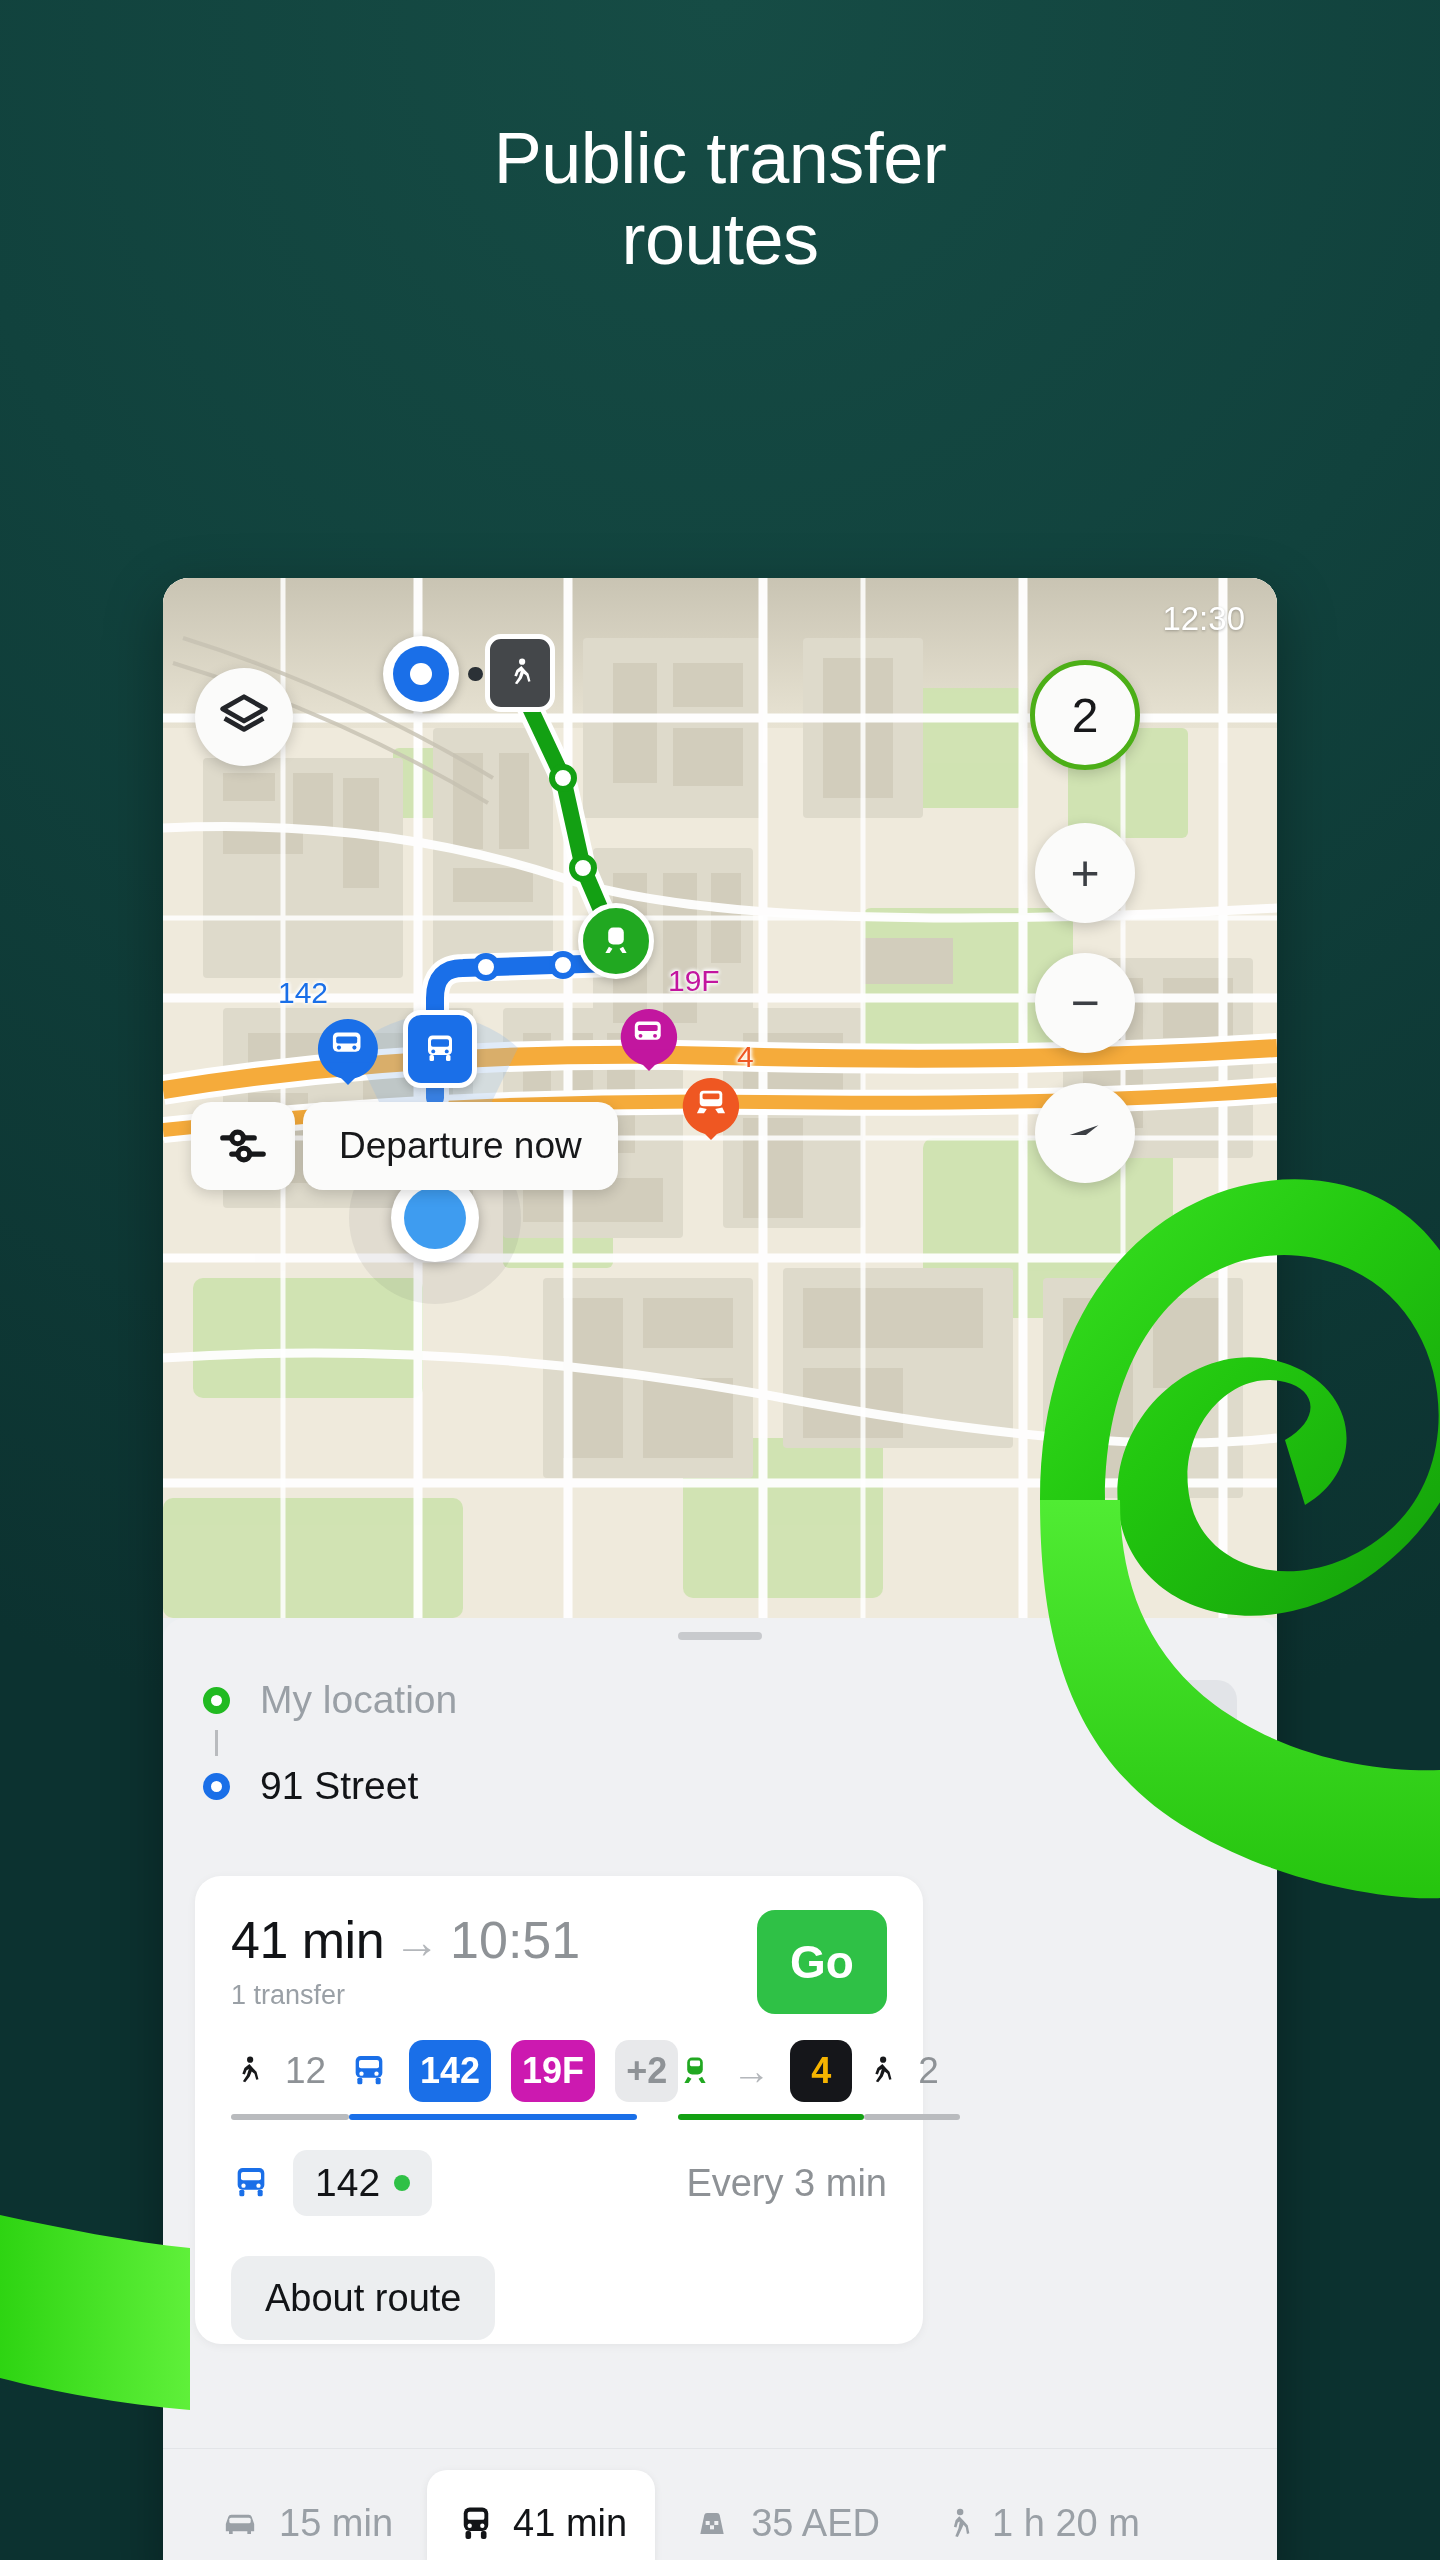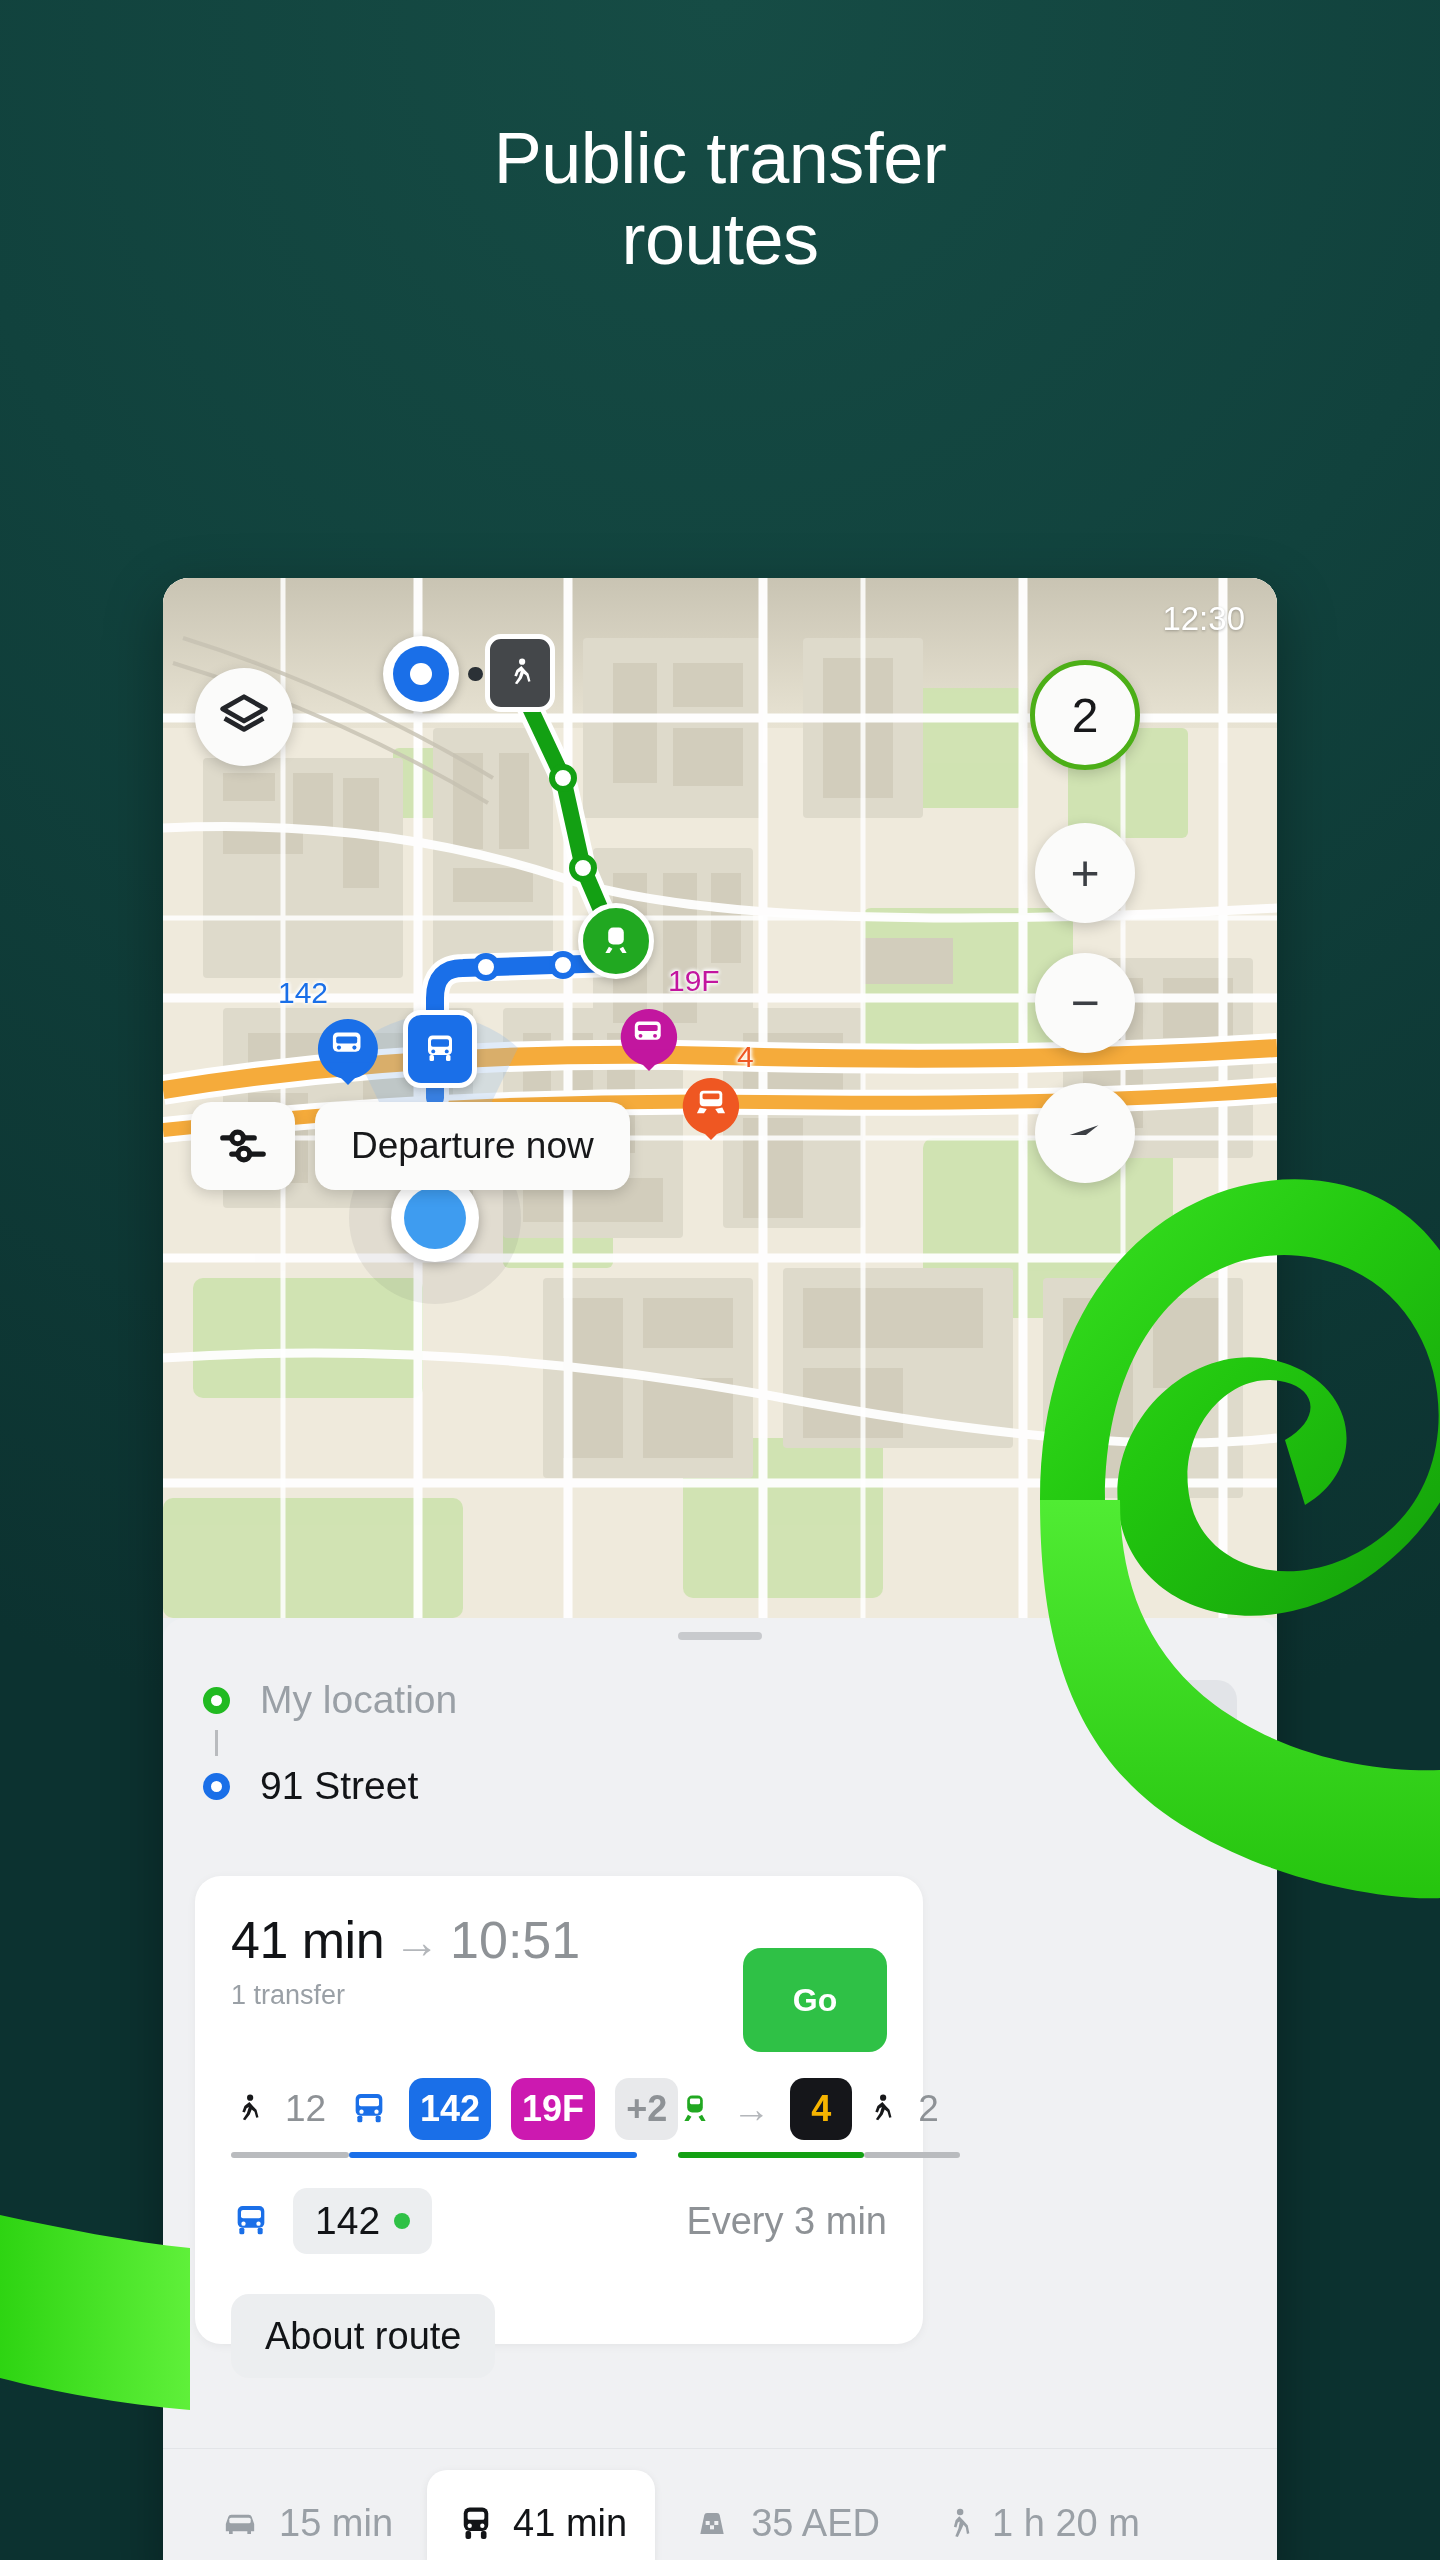--- a/index.html
+++ b/index.html
@@ -92,21 +92,21 @@
     left: 28px; top: 524px;
     width: 104px; height: 88px;
     background: #fbfbfa;
     border-radius: 20px;
     display:flex; align-items:center; justify-content:center;
     box-shadow: 0 4px 14px rgba(0,0,0,.16);
     z-index: 30;
   }
   .departure-chip {
     position: absolute;
-    left: 152px; top: 524px;
+    left: 140px; top: 524px;
     height: 88px;
     padding: 0 36px;
     background: #fbfbfa;
     border-radius: 20px;
     display:flex; align-items:center;
     font-size: 37px; color: #17181a;
     box-shadow: 0 4px 14px rgba(0,0,0,.16);
     z-index: 30;
   }
 
@@ -179,28 +179,27 @@
     box-shadow: 0 2px 10px rgba(0,0,0,.05);
   }
   .card.secondary { width: 420px; }
 
   .card-top { display:flex; align-items:flex-start; justify-content:space-between; }
   .card-dur { font-size: 52px; color: #121417; font-weight: 500; letter-spacing: -0.5px; }
   .card-arrow { color: #b4b7bb; font-size: 46px; margin: 0 10px; }
   .card-eta { font-size: 52px; color: #8e9296; font-weight: 400; }
   .card-sub { font-size: 27px; color: #9aa0a6; margin-top: 10px; }
   .go-btn {
-    width: 144px; height: 104px;
+    width: 130px; height: 104px;
     background: #2fc146;
     border-radius: 18px;
     color: #ffffff;
-    font-size: 32px; font-weight: 600;
+    font-size: 46px; font-weight: 600;
     display:flex; align-items:center; justify-content:center;
     flex: none;
-    margin-top: 38px;
   }
 
   
   .legs { display:flex; align-items:flex-end; margin-top: 26px; }
   .leg { display:flex; flex-direction: column; }
   .leg-row { display:flex; align-items:center; gap: 20px; height: 62px; }
   .leg-bar { height: 6px; border-radius: 3px; margin-top: 12px; }
   .leg-num { font-size: 37px; color: #8e9296; }
   .badge {
     height: 62px; min-width: 62px;

